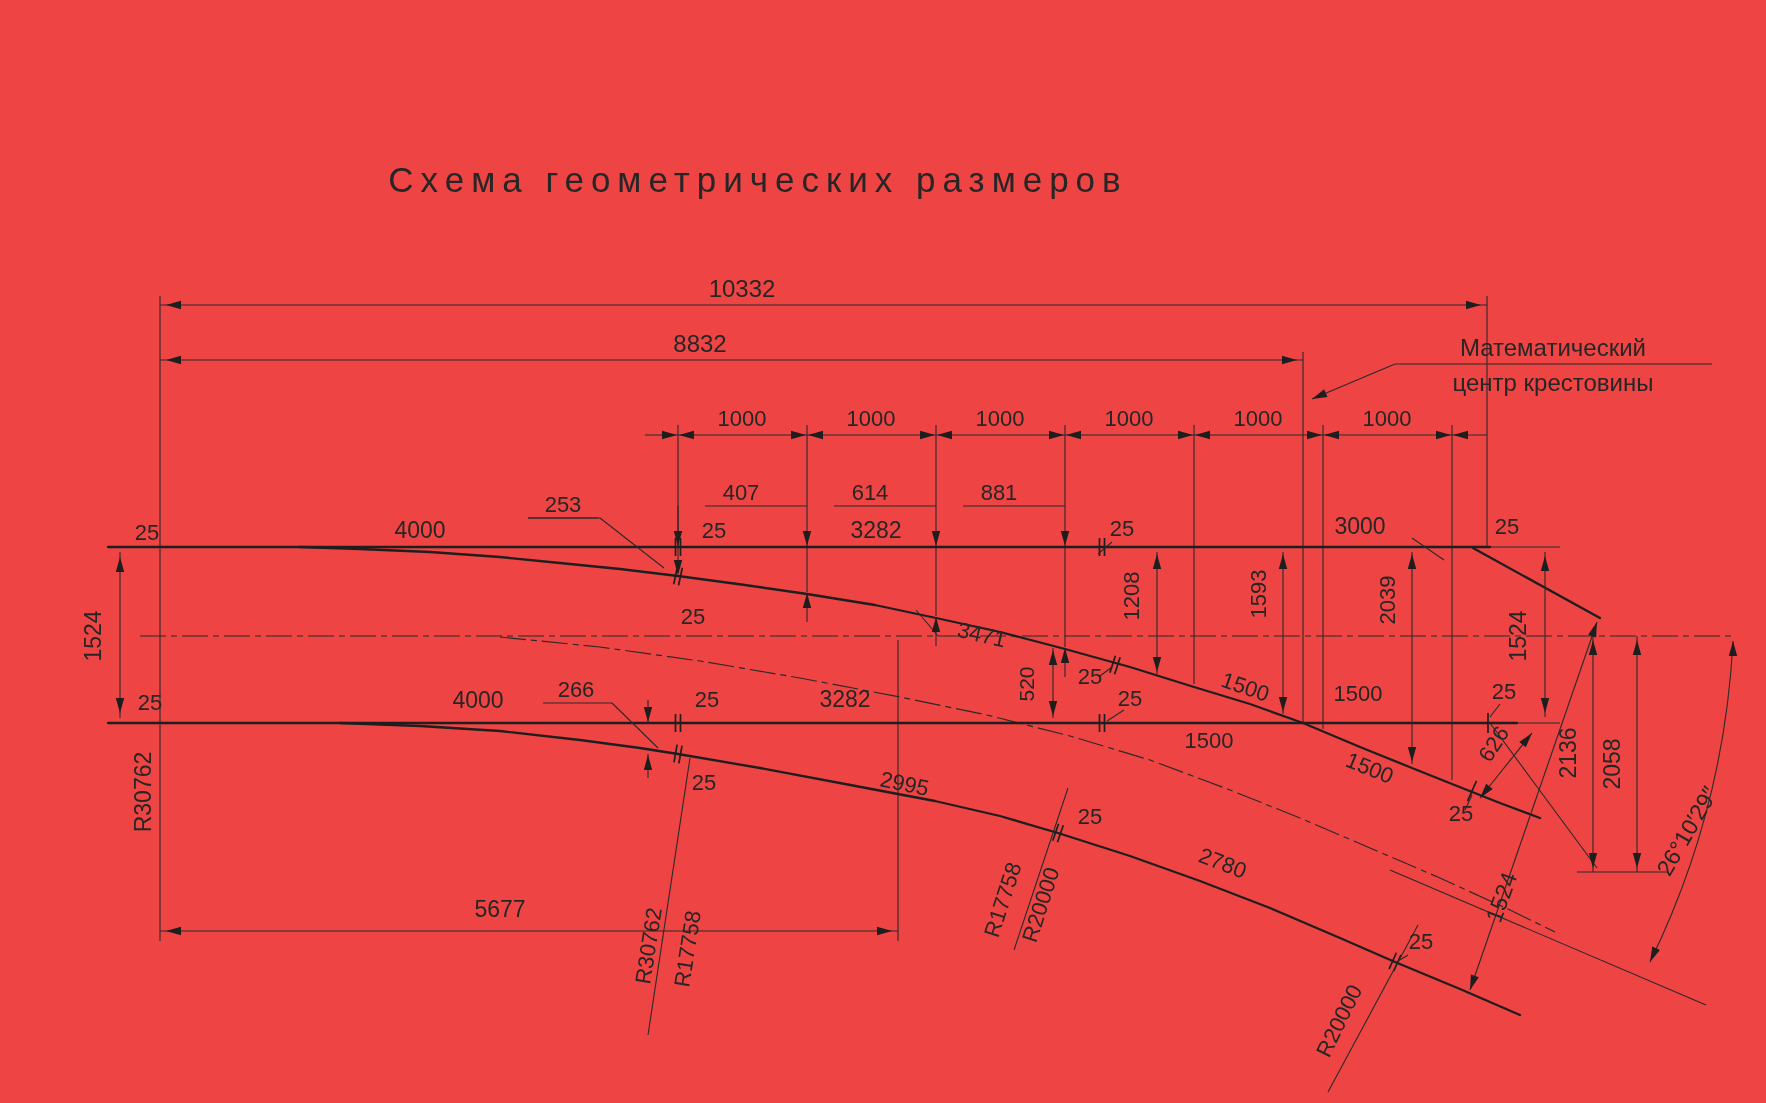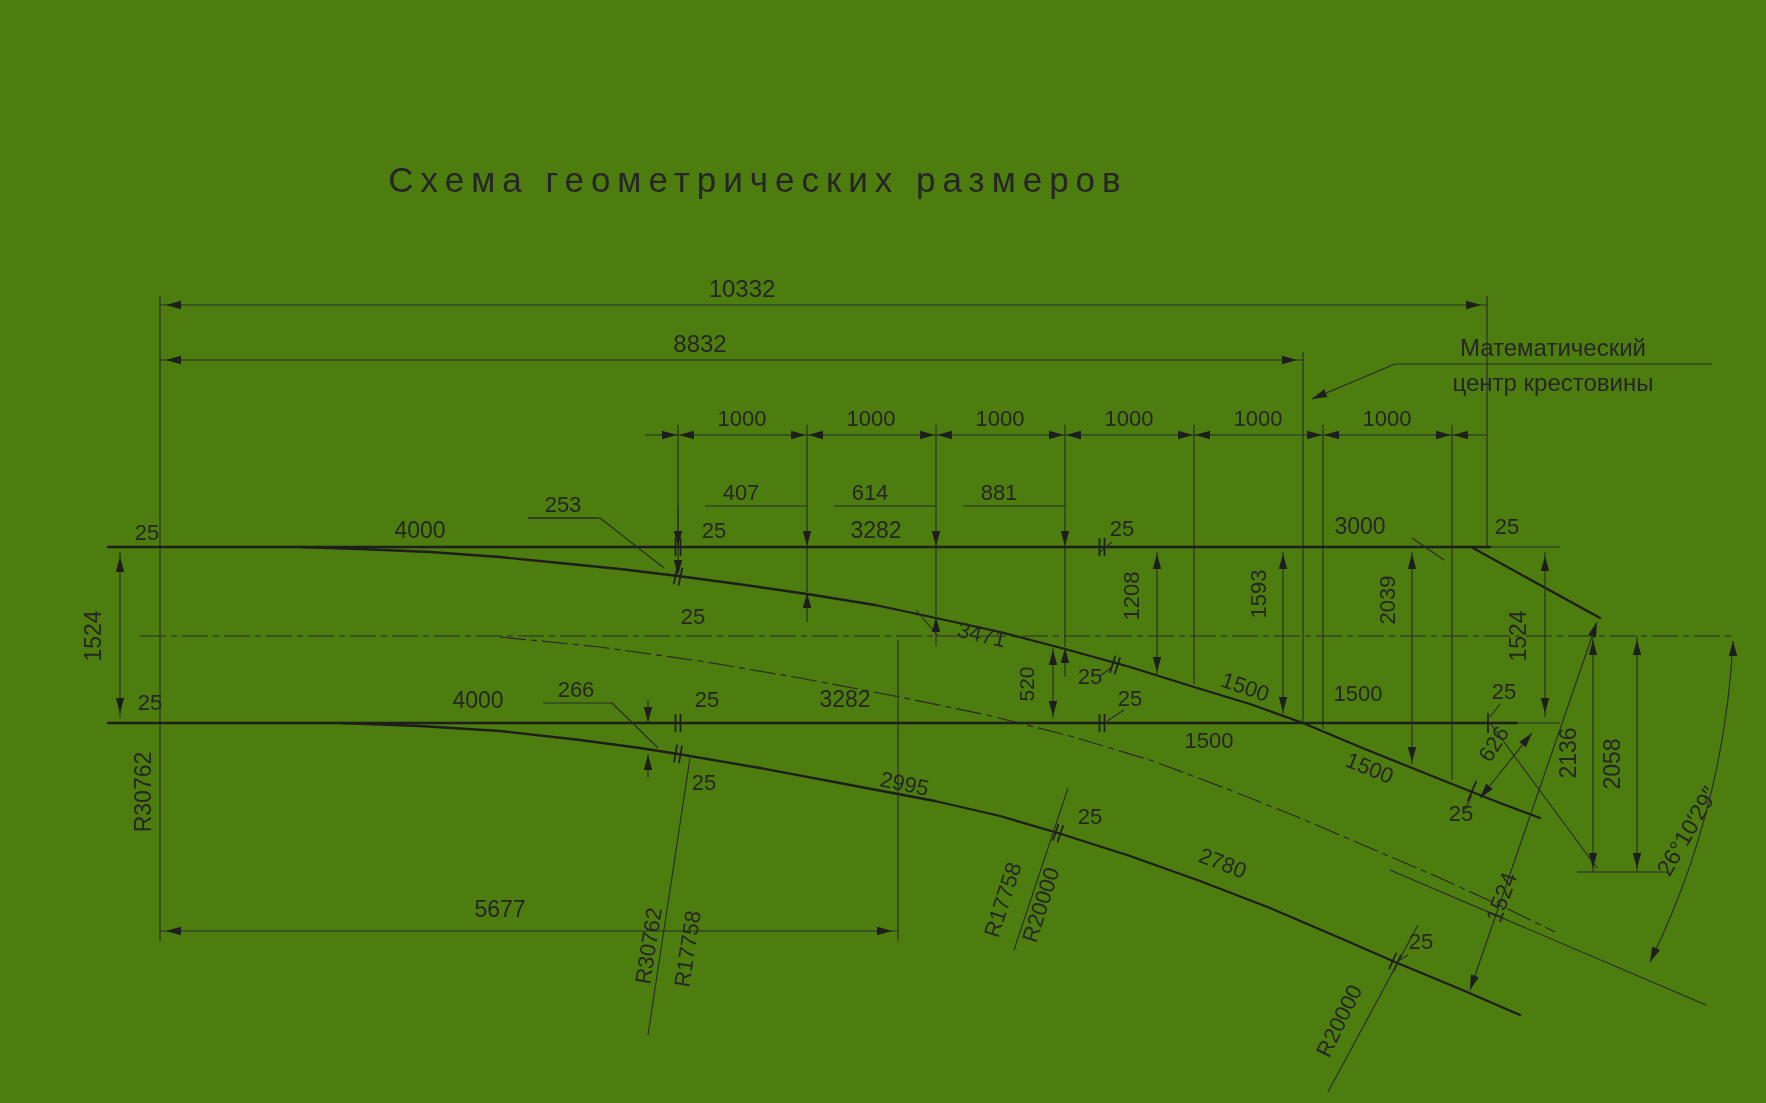--- a/index.html
+++ b/index.html
@@ -1,16 +1,16 @@
 <!DOCTYPE html>
 <html><head>
 <meta charset="utf-8">
 <style>
   html,body{margin:0;padding:0;background:#ffffff;}
-  #stage{position:relative;width:1766px;height:1103px;background:#4d7c0f;overflow:hidden;
+  #stage{position:relative;width:1766px;height:1103px;background:#ef4444;overflow:hidden;
          font-family:"Liberation Sans", sans-serif;}
   svg{position:absolute;left:0;top:0;}
   svg text{fill:#262626;font-family:"Liberation Sans", sans-serif;}
   .rail{stroke:#1e1e1e;stroke-width:2.3;fill:none;stroke-linecap:round;stroke-linejoin:round;}
   .thin{stroke:#2a2a2a;stroke-width:1.1;fill:none;}
   .hash{stroke:#1e1e1e;stroke-width:1.7;fill:none;}
   .cl{stroke:#2a2a2a;stroke-width:1.15;fill:none;stroke-dasharray:26 5 6 5;}
   .ah{fill:#1e1e1e;stroke:none;}
 </style>
 </head>

